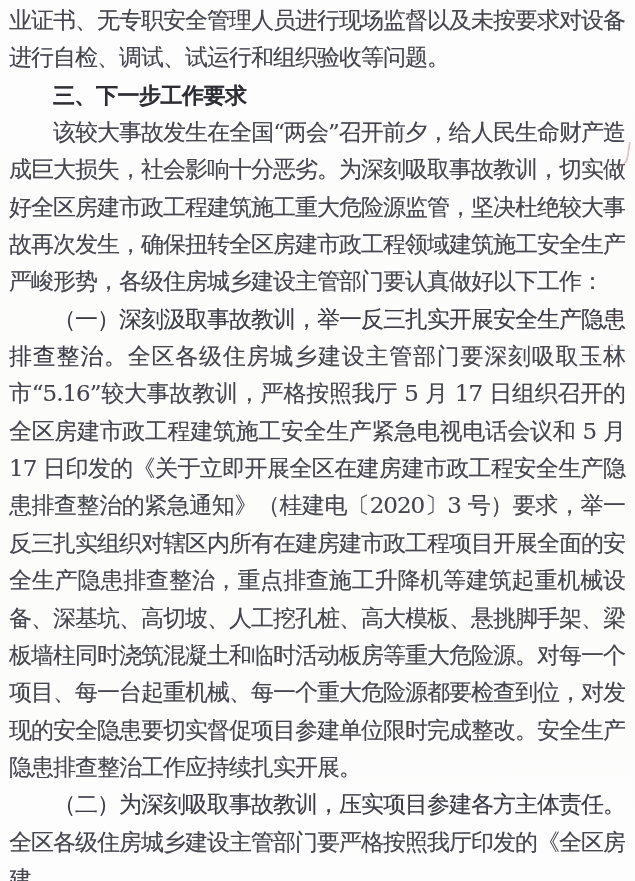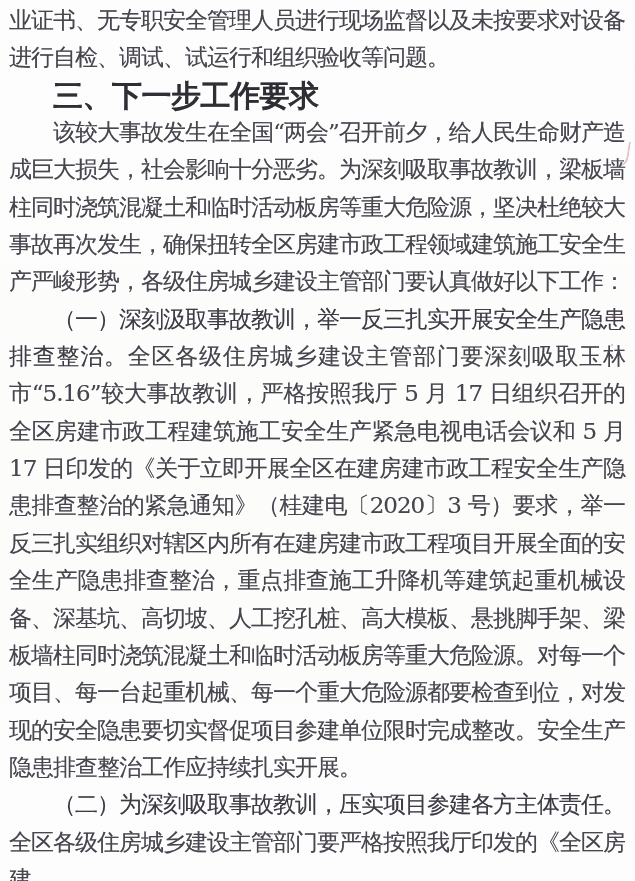--- a/index.html
+++ b/index.html
@@ -23,21 +23,21 @@
     text-align: justify;
     text-shadow: 0 0 0.6px rgba(70,70,85,0.45);
     word-break: break-all;
   }
   .para { margin: 0; }
   .indent { text-indent: 44px; }
   .heading {
     margin: 0;
     font-family: "DejaVu Sans", "Liberation Sans", sans-serif;
     font-weight: 700;
-    font-size: 30px;
+    font-size: 22px;
     line-height: 37.35px;
     text-indent: 44px;
     color: #2e2e35;
     letter-spacing: -0.5px;
     text-shadow: 0 0 0.5px rgba(40,40,50,0.55);
   }
   .lead { color: #3c3c46; }
   
   .scan-arc {
     position: absolute;
@@ -72,21 +72,21 @@
 <body>
 
 <div class="page">
   <p class="para">
     <span>业证书、无专职安全管理人员进行现场监督以及未按要求对设备进行自检、调试、试运行和组织验收等问题。</span>
   </p>
 
   <h3 class="heading">三、下一步工作要求</h3>
 
   <p class="para indent">
-    <span>该较大事故发生在全国“两会”召开前夕，给人民生命财产造成巨大损失，社会影响十分恶劣。为深刻吸取事故教训，梁板墙柱同时浇筑混凝土和临时活动板房等重大危险源，坚决杜绝较大事故再次发生，确保扭转全区房建市政工程领域建筑施工安全生产严峻形势，各级住房城乡建设主管部门要认真做好以下工作：</span>
+    <span>该较大事故发生在全国“两会”召开前夕，给人民生命财产造成巨大损失，社会影响十分恶劣。为深刻吸取事故教训，切实做好全区房建市政工程建筑施工重大危险源监管，坚决杜绝较大事故再次发生，确保扭转全区房建市政工程领域建筑施工安全生产严峻形势，各级住房城乡建设主管部门要认真做好以下工作：</span>
   </p>
 
   <p class="para indent">
     <span class="lead">（一）深刻汲取事故教训，举一反三扎实开展安全生产隐患排查整治。</span><span>全区各级住房城乡建设主管部门要深刻吸取玉林市“5.16”较大事故教训，严格按照我厅 5 月 17 日组织召开的全区房建市政工程建筑施工安全生产紧急电视电话会议和 5 月 17 日印发的《关于立即开展全区在建房建市政工程安全生产隐患排查整治的紧急通知》（桂建电〔2020〕3 号）要求，举一反三扎实组织对辖区内所有在建房建市政工程项目开展全面的安全生产隐患排查整治，重点排查施工升降机等建筑起重机械设备、深基坑、高切坡、人工挖孔桩、高大模板、悬挑脚手架、梁板墙柱同时浇筑混凝土和临时活动板房等重大危险源。对每一个项目、每一台起重机械、每一个重大危险源都要检查到位，对发现的安全隐患要切实督促项目参建单位限时完成整改。安全生产隐患排查整治工作应持续扎实开展。</span>
   </p>
 
   <p class="para indent">
     <span class="lead">（二）为深刻吸取事故教训，压实项目参建各方主体责任。</span><span>全区各级住房城乡建设主管部门要严格按照我厅印发的《全区房建</span>
   </p>
 </div>

